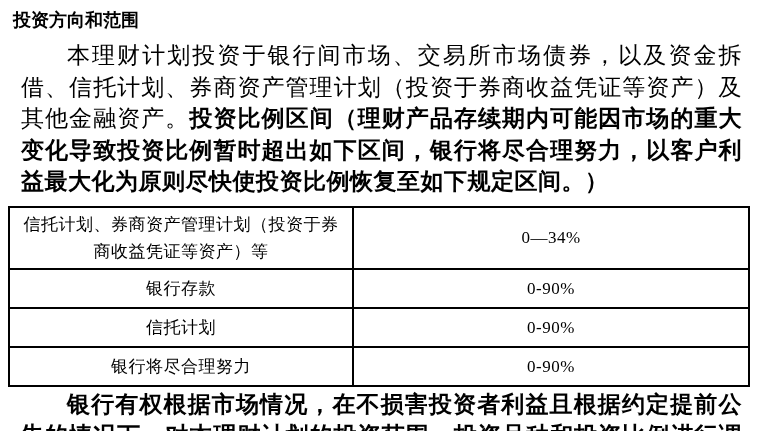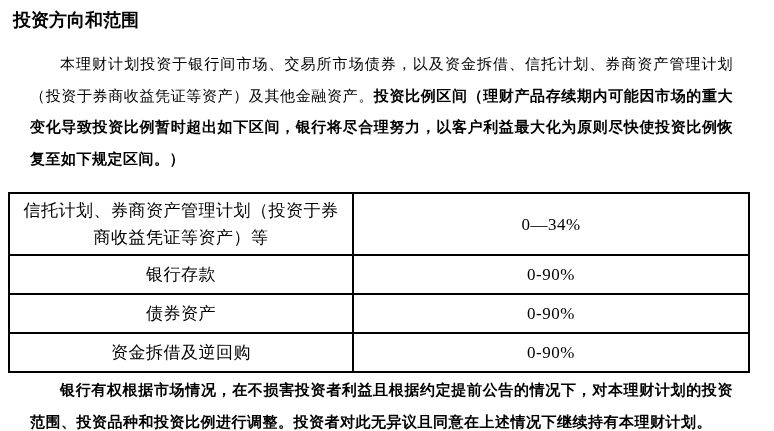--- a/index.html
+++ b/index.html
@@ -20,25 +20,25 @@
     height: 431px;
     padding: 9px 24px 0 13px;
   }
   .doc-title {
     font-size: 18px;
     line-height: 23px;
     font-weight: bold;
     margin: 0 0 2px 0;
   }
   .para {
-    font-size: 15px;
+    font-size: 23px;
     line-height: 31.5px;
     text-align: justify;
     text-indent: 2em;
-    margin: 17px;
+    margin: 8px;
     letter-spacing: 0.5px;
   }
   .para .bold-seg {
     font-weight: bold;
   }
   .ratio-table {
     border-collapse: collapse;
     table-layout: fixed;
     width: 742px;
     margin-left: -5px;
@@ -74,25 +74,25 @@
     <tbody>
         <tr>
           <td class="col-cat">信托计划、券商资产管理计划（投资于券商收益凭证等资产）等</td>
           <td class="col-val">0—34%</td>
         </tr>
         <tr>
           <td class="col-cat">银行存款</td>
           <td class="col-val">0-90%</td>
         </tr>
         <tr>
-          <td class="col-cat">债券资产</td>
+          <td class="col-cat">信托计划</td>
           <td class="col-val">0-90%</td>
         </tr>
         <tr>
-          <td class="col-cat">资金拆借及逆回购</td>
+          <td class="col-cat">银行将尽合理努力</td>
           <td class="col-val">0-90%</td>
         </tr>
       </tbody>
   </table>
 
   <p class="para para-bottom">银行有权根据市场情况，在不损害投资者利益且根据约定提前公告的情况下，对本理财计划的投资范围、投资品种和投资比例进行调整。投资者对此无异议且同意在上述情况下继续持有本理财计划。</p>
 
 </div>
 
 </body></html>

